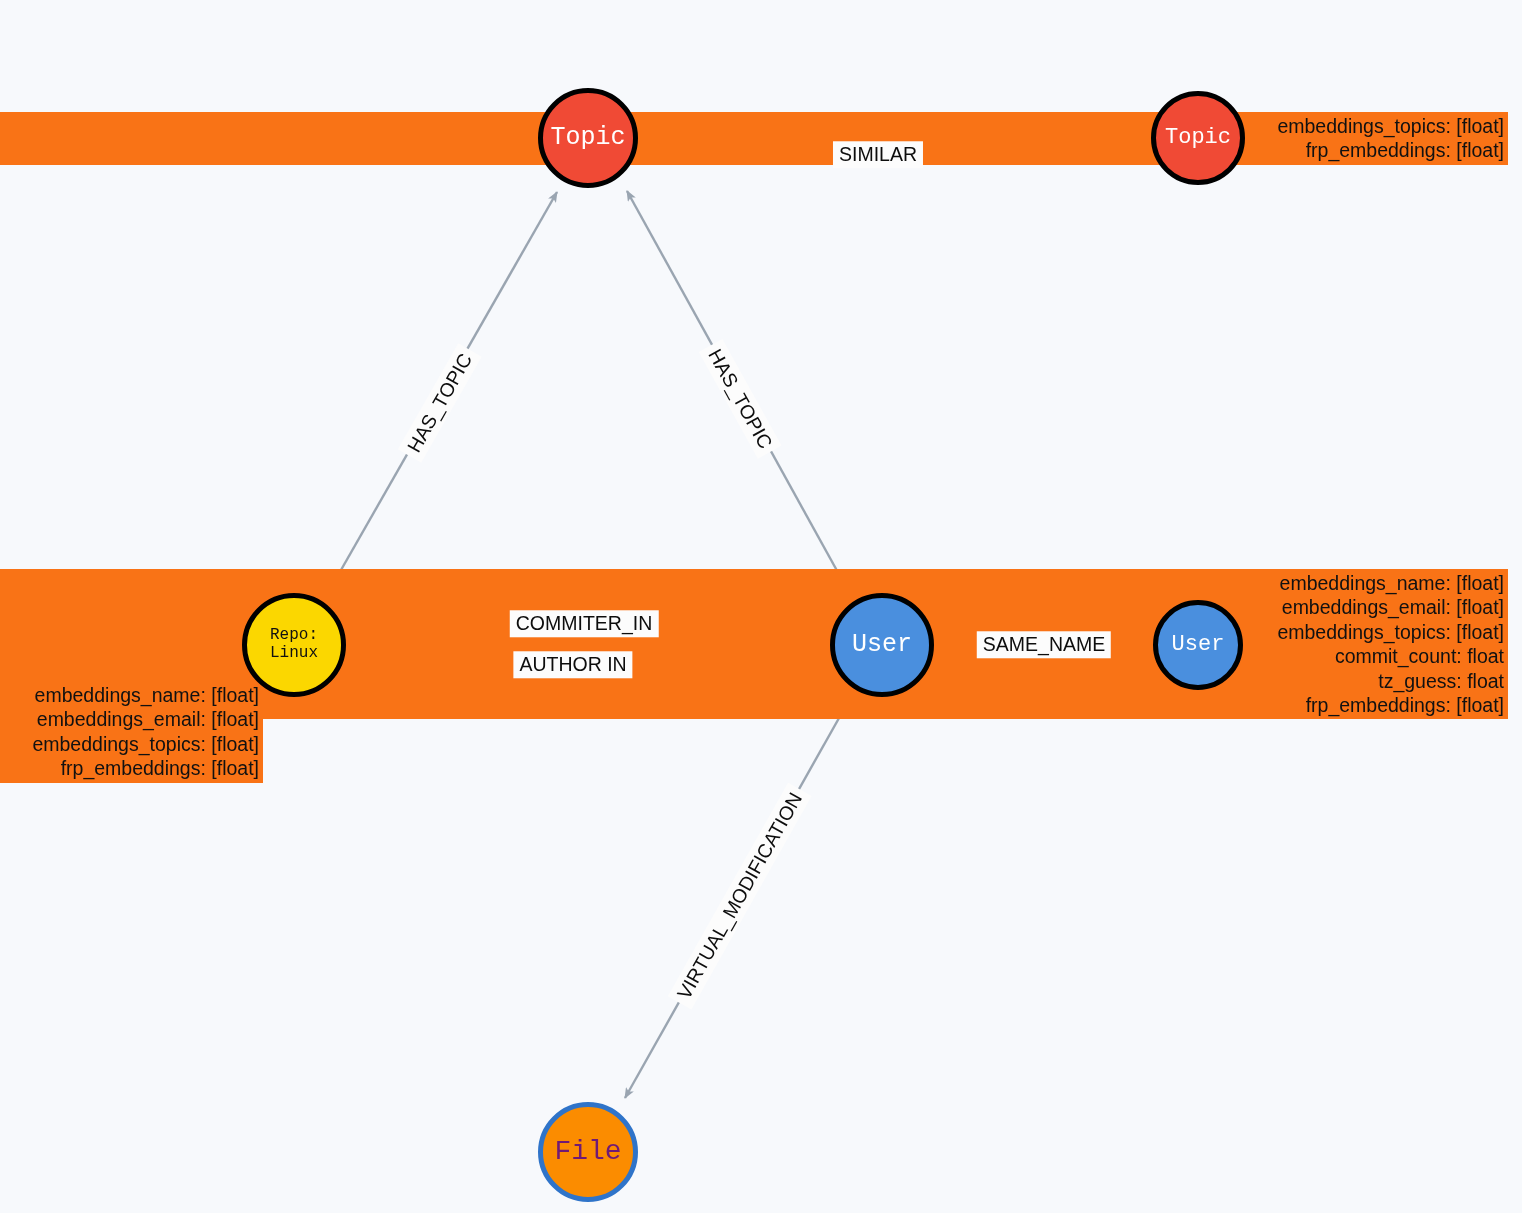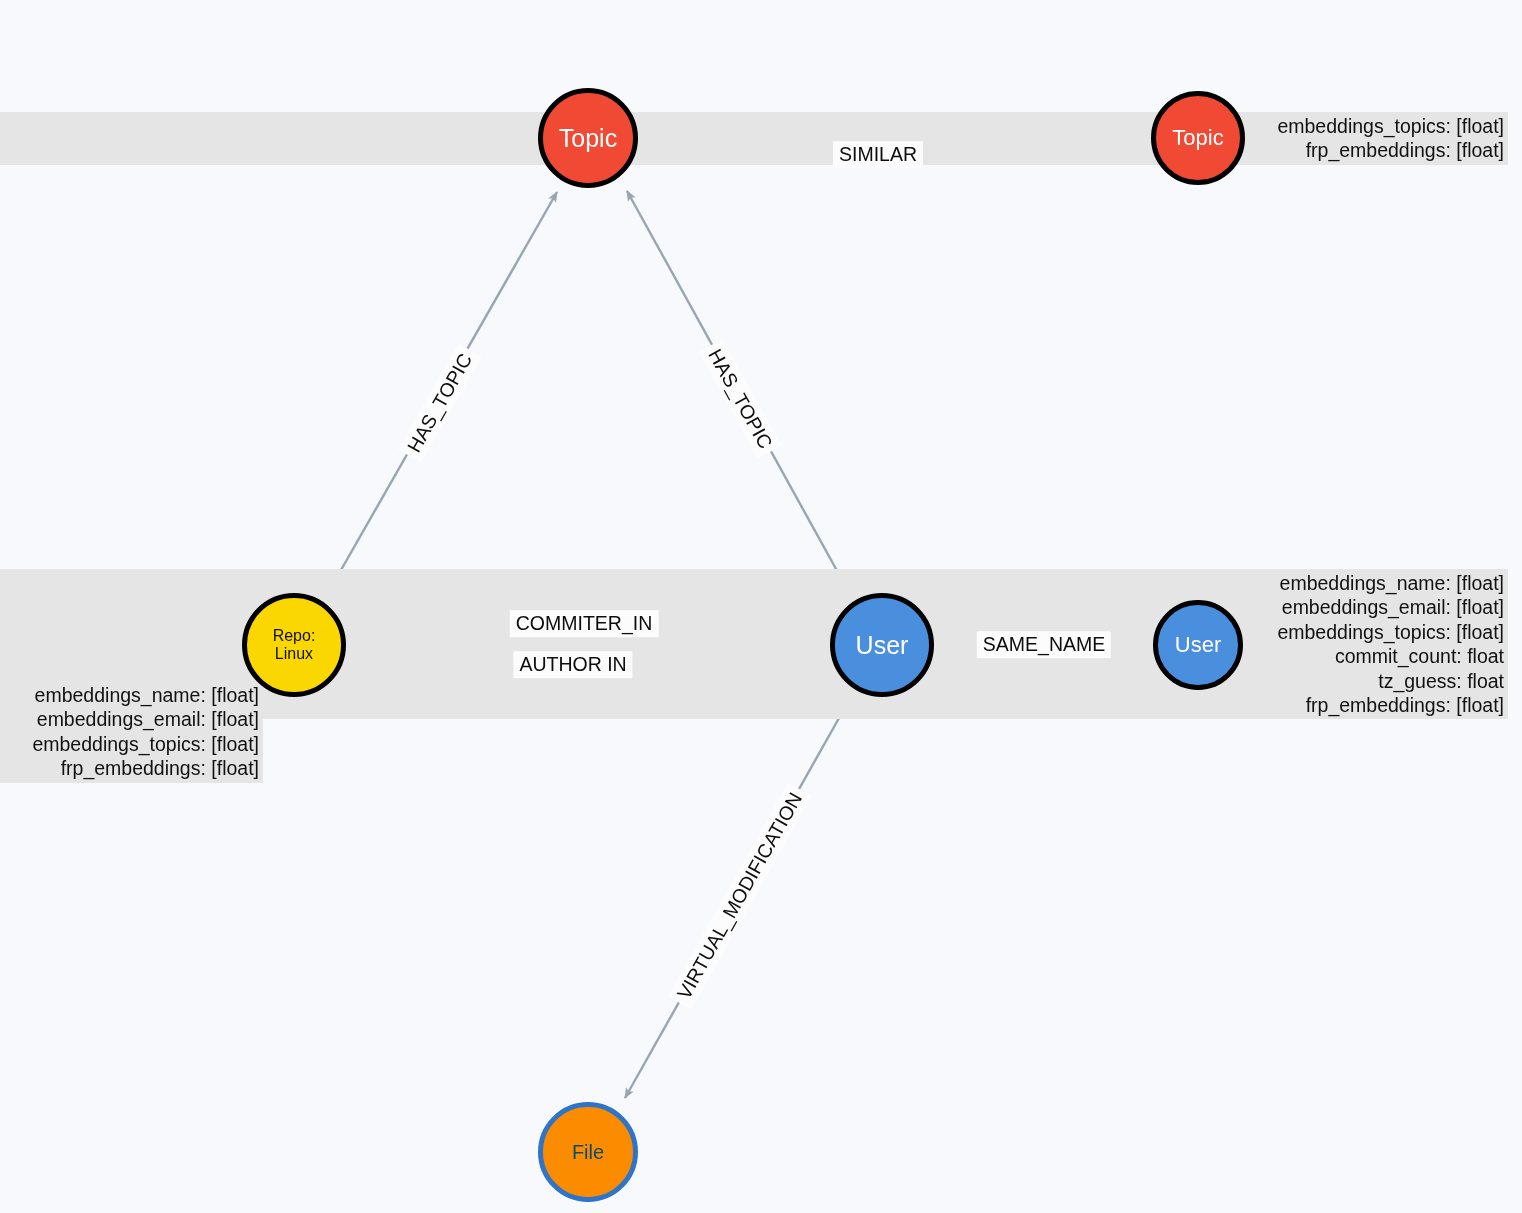--- a/index.html
+++ b/index.html
@@ -22,31 +22,32 @@
     width: 1522px;
     height: 1213px;
   }
   .node {
     position: absolute;
     border-radius: 50%;
     box-sizing: border-box;
     display: flex;
     align-items: center;
     justify-content: center;
-    text-align: center;
+    text-align: right;
     line-height: 1.12;
     z-index: 5;
+    font-family: Liberation Mono, monospace;
   }
   .node-label {
     pointer-events: none;
     white-space: pre-line;
   }
   .props {
     position: absolute;
-    background: #e5e5e5;
+    background: #f97316;
     color: #111111;
     font-size: 19.5px;
     line-height: 1.25;
     text-align: right;
     white-space: pre;
     padding: 2px 4px;
     z-index: 4;
   }
   .edge-label {
     position: absolute;
@@ -90,21 +91,21 @@
     <div class="node" style="left: 242px; top: 593px; width: 104px; height: 104px; background: rgb(251, 215, 0); border: 5px solid rgb(0, 0, 0); color: rgb(17, 17, 17); font-size: 16px;">
       <span class="node-label">Repo:
 Linux</span>
     </div>
     <div class="node" style="left: 830px; top: 593px; width: 104px; height: 104px; background: rgb(74, 143, 222); border: 5px solid rgb(0, 0, 0); color: rgb(255, 255, 255); font-size: 25px;">
       <span class="node-label">User</span>
     </div>
     <div class="node" style="left: 1153px; top: 600px; width: 90px; height: 90px; background: rgb(74, 143, 222); border: 5px solid rgb(0, 0, 0); color: rgb(255, 255, 255); font-size: 22px;">
       <span class="node-label">User</span>
     </div>
-    <div class="node" style="left: 538px; top: 1102px; width: 100px; height: 100px; background: rgb(251, 140, 0); border: 5px solid rgb(47, 116, 201); color: #0c4a6e; font-size: 20px;">
+    <div class="node" style="left: 538px; top: 1102px; width: 100px; height: 100px; background: rgb(251, 140, 0); border: 5px solid rgb(47, 116, 201); color: #701a75; font-size: 28px;">
       <span class="node-label">File</span>
     </div>
   </div>
 <div id="props-layer">
     <div class="props" style="top: 112px; left: 0px; width: 1500px;"><div>embeddings_topics: [float]</div><div>frp_embeddings: [float]</div></div>
     <div class="props" style="top: 569px; left: 0px; width: 1500px;"><div>embeddings_name: [float]</div><div>embeddings_email: [float]</div><div>embeddings_topics: [float]</div><div>commit_count: float</div><div>tz_guess: float</div><div>frp_embeddings: [float]</div></div>
     <div class="props" style="top: 681px; left: 0px; width: 255px;"><div>embeddings_name: [float]</div><div>embeddings_email: [float]</div><div>embeddings_topics: [float]</div><div>frp_embeddings: [float]</div></div>
   </div>
 <div id="edge-label-layer">
     <div class="edge-label" style="left: 878px; top: 155px; transform: translate(-50%, -50%) rotate(0deg);">SIMILAR</div>

